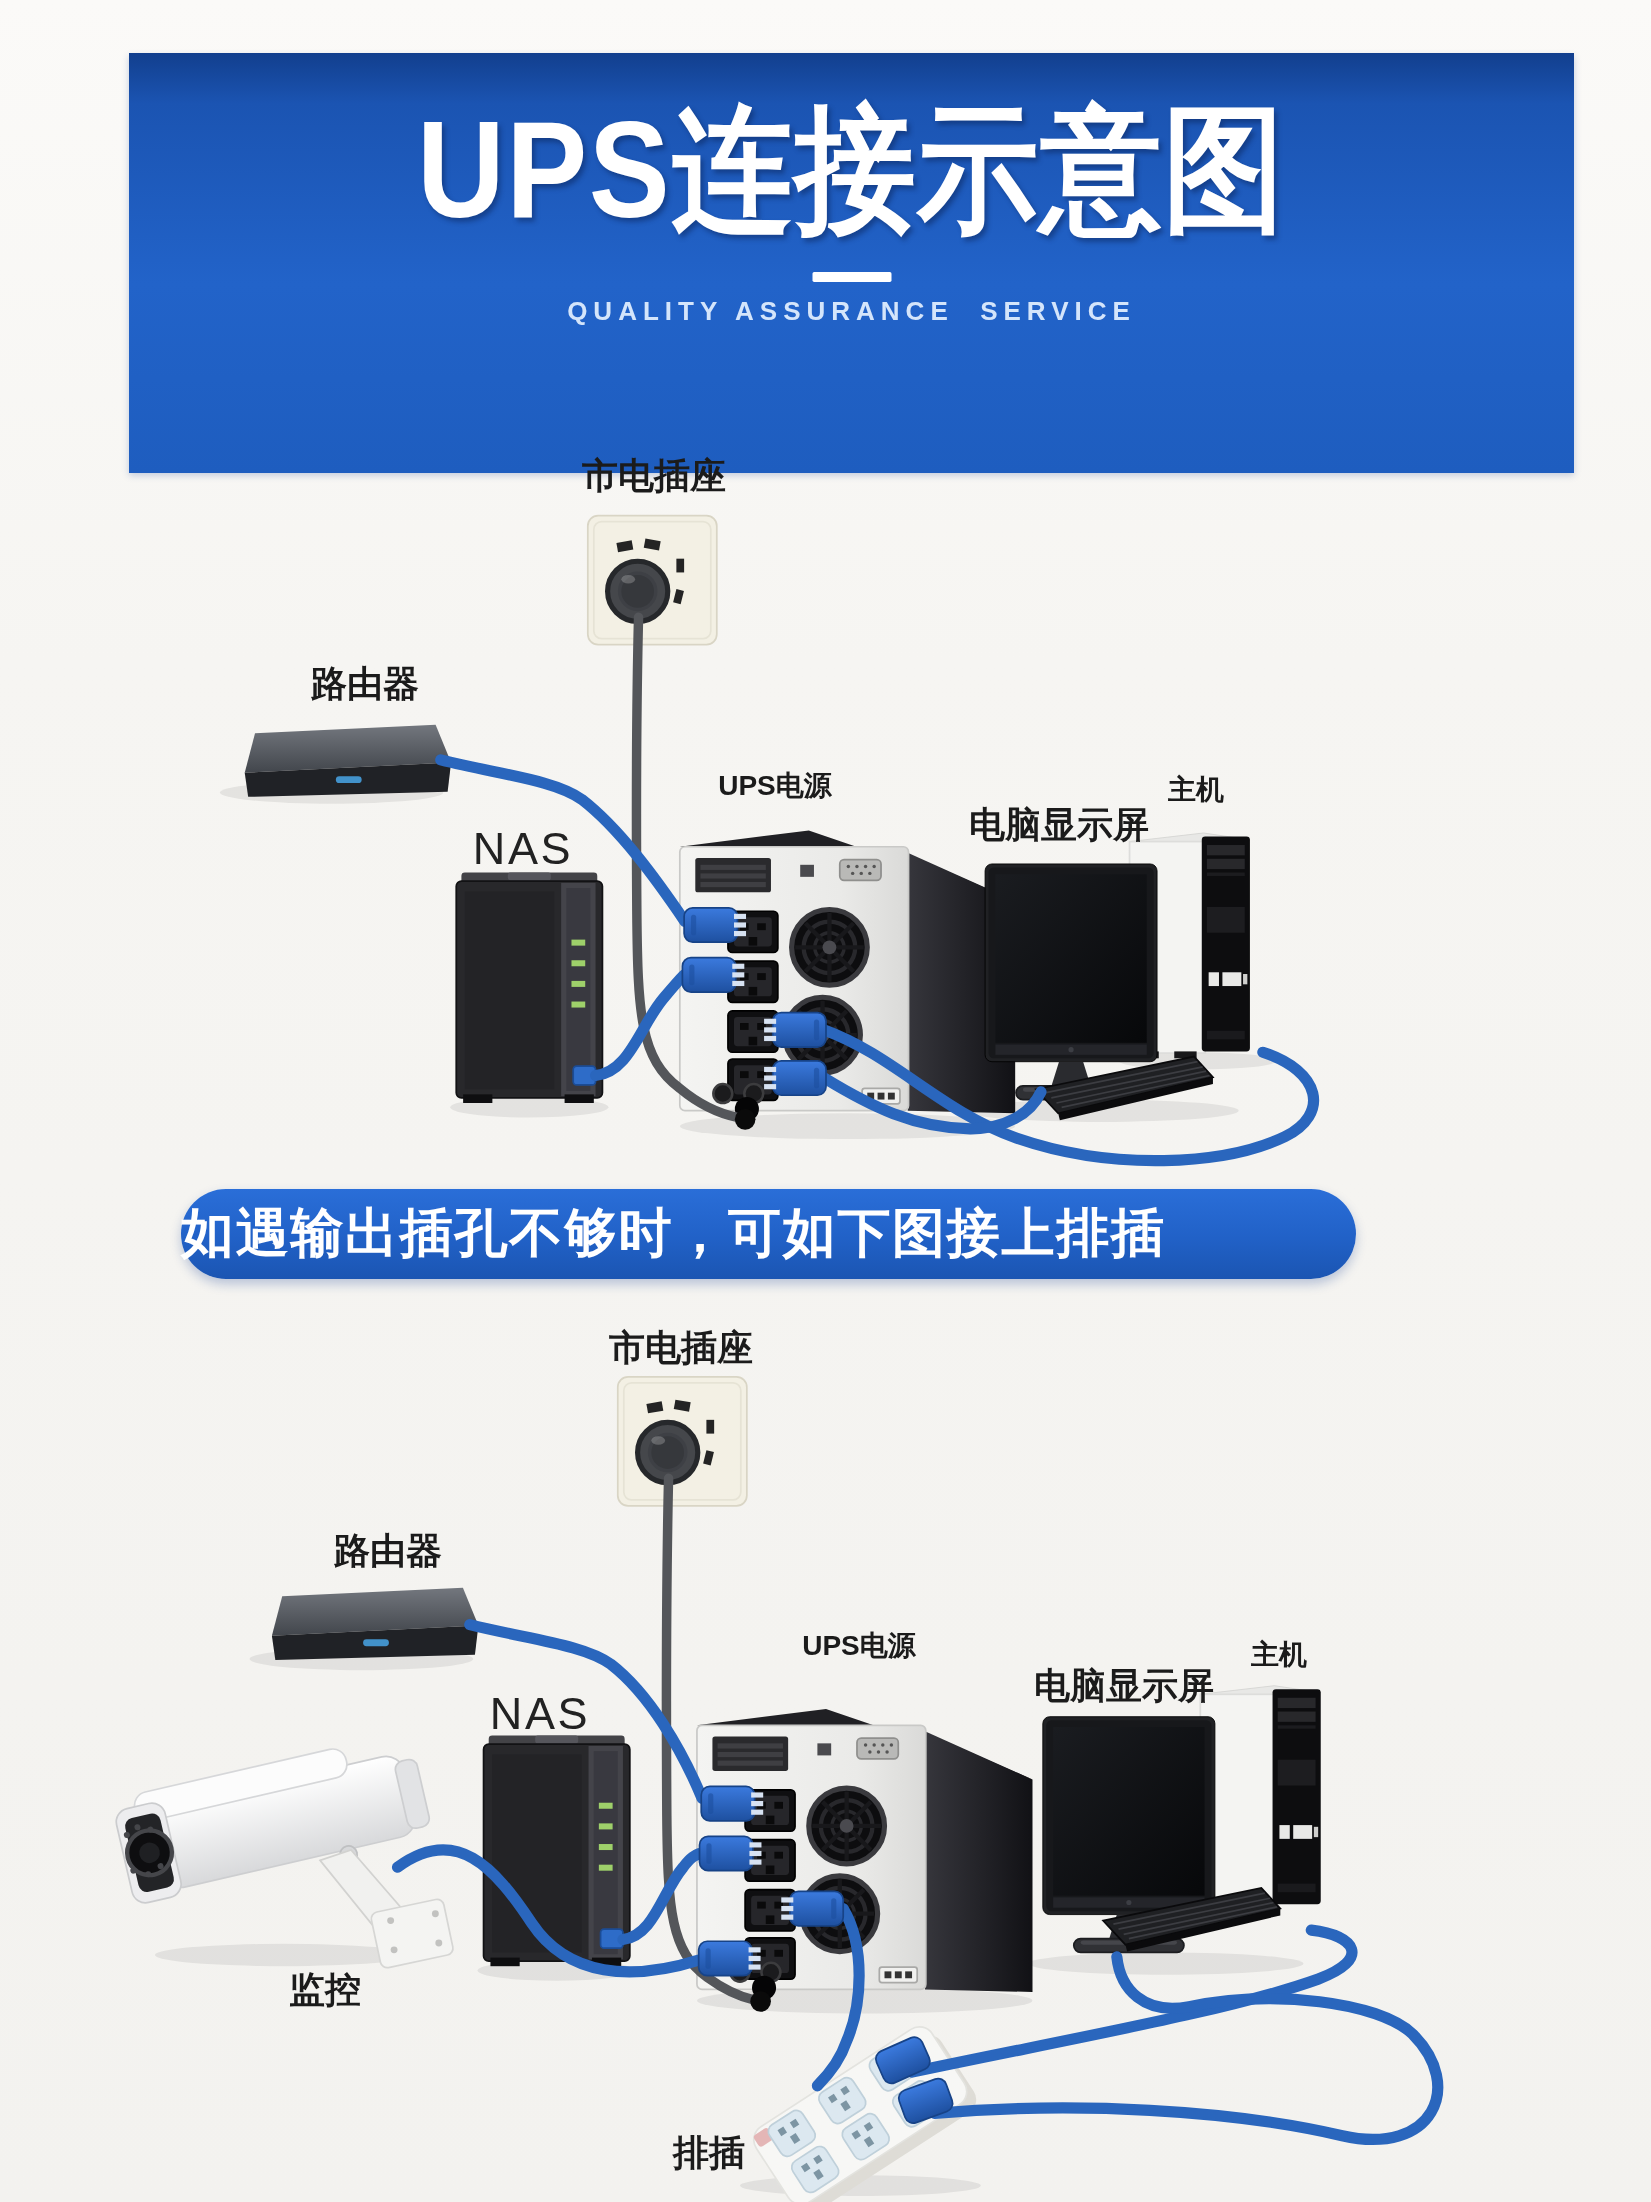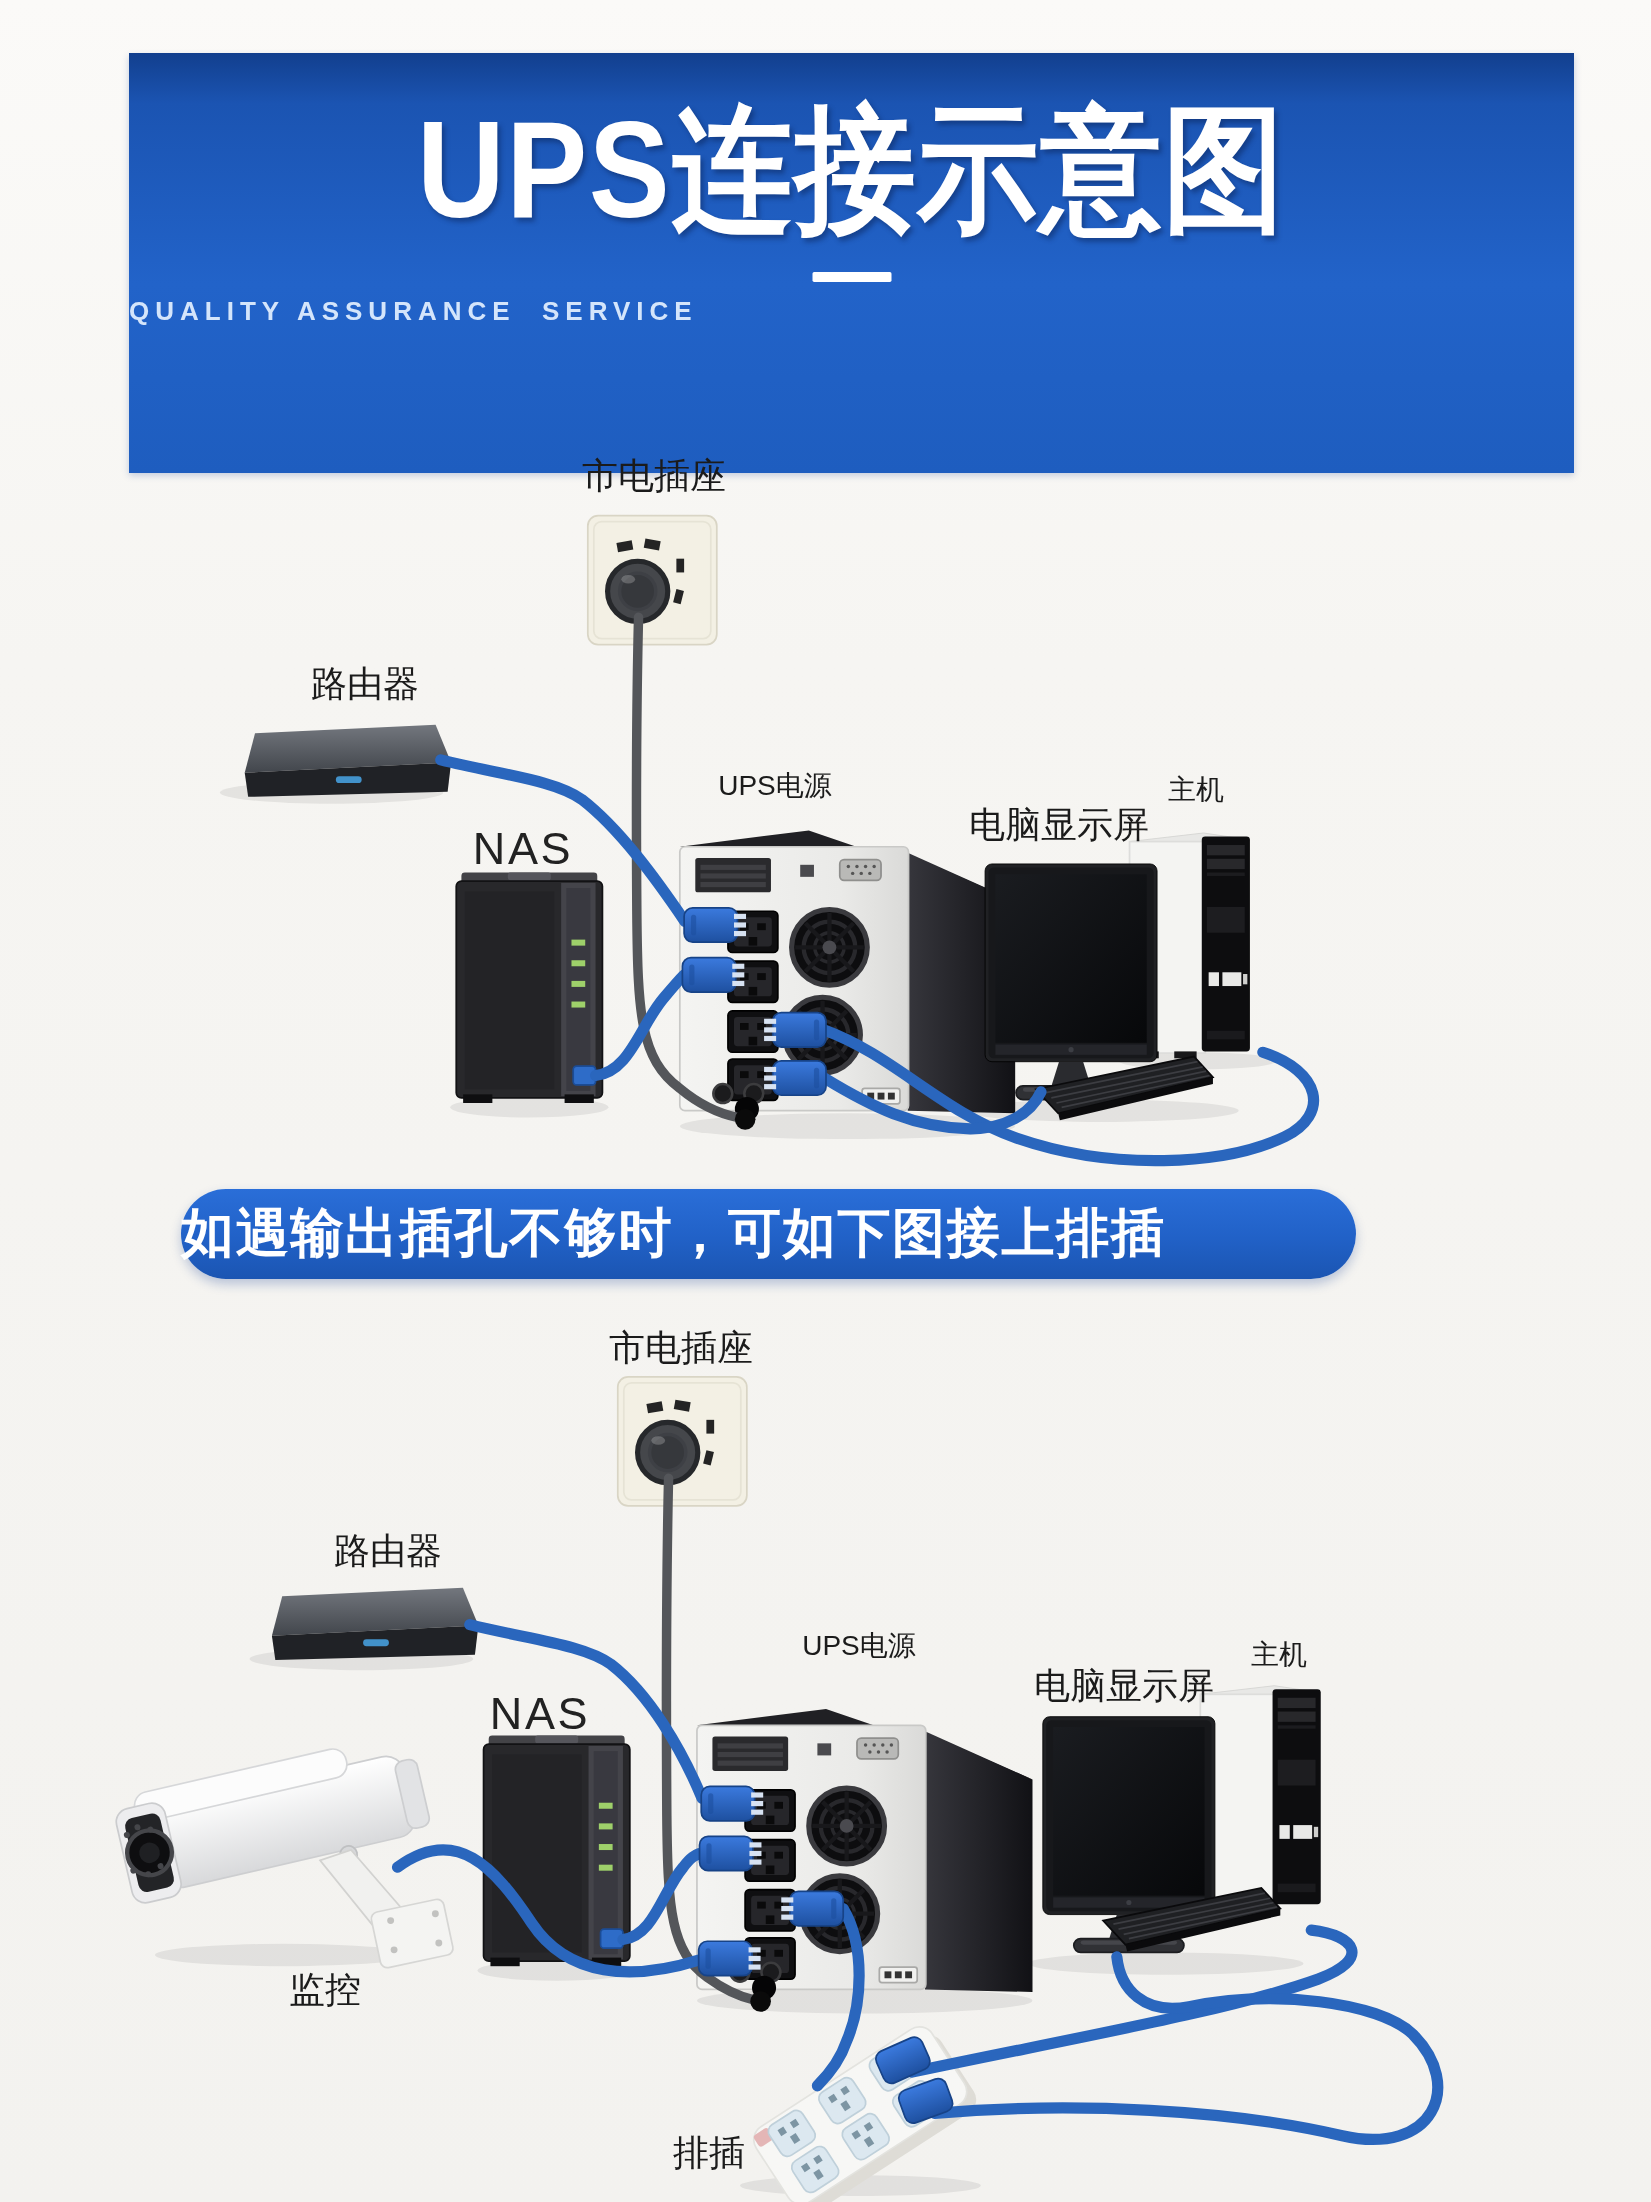--- a/index.html
+++ b/index.html
@@ -7,33 +7,33 @@
         background:linear-gradient(180deg,#fbfaf8 0%,#f6f5f2 30%,#f3f2ef 100%);}
   
   .banner{position:absolute;left:129px;top:53px;width:1445px;height:420px;
           background:linear-gradient(180deg,#123f8e 0%,#1b54b2 12%,#2263c9 55%,#1e5dbf 100%);
           box-shadow:0 3.4px 6.9px rgba(30,70,150,.25);}
   .banner .title{position:absolute;top:47px;left:0;width:100%;text-align:center;
           font-size:138px;font-weight:700;color:#ffffff;letter-spacing:1.7px;line-height:1;
           transform:scaleX(.88);text-shadow:3.4px 4.3px 6px rgba(8,30,80,.45);white-space:nowrap;}
   .banner .dash{position:absolute;top:219px;left:50%;transform:translateX(-50%);
           width:79px;height:9.5px;background:#ffffff;border-radius:1.7px;}
-  .banner .subtitle{position:absolute;top:243px;left:0;width:100%;
+  .banner .subtitle{position:absolute;top:243px;left:0;width:100%;text-align:center;
           font-size:26px;font-weight:600;color:rgba(228,240,255,.92);letter-spacing:6px;white-space:pre;}
   
   .notice{position:absolute;left:181px;top:1189px;width:1175px;height:90px;border-radius:46px;
           background:linear-gradient(180deg,#2a6ed8 0%,#2161c7 55%,#1b55b2 100%);
           display:flex;align-items:center;justify-content:flex-start;
           font-size:53px;font-weight:700;color:#ffffff;letter-spacing:1.7px;
           box-shadow:0 5.2px 10.3px rgba(30,70,150,.28);white-space:nowrap;}
   
   .diagram{position:absolute;left:0;width:1652px;}
   #svg-top{top:391px;height:804px;}
   #svg-bottom{top:1282px;height:921px;}
-  .lbl{position:absolute;transform:translateX(-50%);font-size:36px;font-weight:400;
+  .lbl{position:absolute;transform:translateX(-50%);font-size:36px;font-weight:700;
        color:#1b1b1b;white-space:nowrap;line-height:1.1;}
   .lbl-44{font-size:28px;}
   .lbl-nas{font-size:45px;font-weight:400;letter-spacing:2.6px;color:#222;}
   .cb{fill:none;stroke-width:13px;stroke-linecap:round;}
   .cd{fill:none;stroke-width:11px;stroke-linecap:round;}
   .shadow{fill:#000;opacity:.07;}
 </style>
 </head>
 <body>
 

